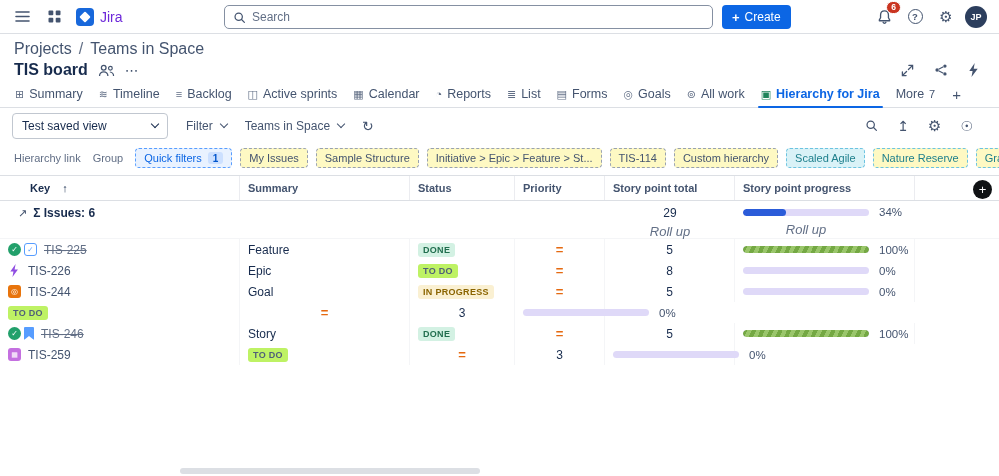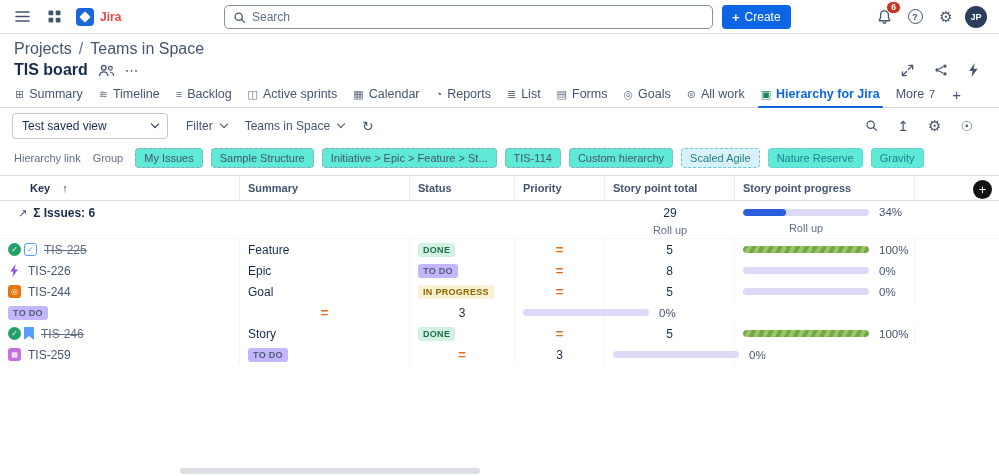--- a/index.html
+++ b/index.html
@@ -7,21 +7,21 @@
   body { font-family:"Liberation Sans","DejaVu Sans",sans-serif; color:#172B4D; }
   .app { position:relative; width:999px; height:476px; background:#fff; overflow:hidden; }
 
   
   .topbar { position:relative; height:34px; border-bottom:1px solid #DCDFE4; display:flex; align-items:center; padding:0 10px; background:#fff; }
   .tb-left { display:flex; align-items:center; gap:8px; }
   .icon-btn { display:inline-flex; align-items:center; justify-content:center; width:24px; height:24px; border-radius:4px; color:#44546F; cursor:pointer; position:relative; }
   .logo { display:flex; align-items:center; gap:6px; margin-left:2px; cursor:pointer; }
   .logo-mark { width:18px; height:18px; background:#1868DB; border-radius:4px; display:flex; align-items:center; justify-content:center; }
   .logo-mark .diamond { width:8px; height:8px; background:#fff; transform:rotate(45deg); border-radius:1px; }
-  .logo-text { font-size:12px; font-weight:700; color:#ef4444; }
+  .logo-text { font-size:14px; font-weight:400; color:#6d28d9; }
   .search-wrap { position:absolute; left:224px; top:5px; width:489px; height:24px; border:1px solid #8590A2; border-radius:5px; display:flex; align-items:center; padding:0 8px; gap:6px; background:#fff; }
   .search-input { border:none; outline:none; font-size:12px; color:#172B4D; flex:1; background:transparent; font-family:inherit; }
   .search-input::placeholder { color:#626F86; }
   .create-btn { position:absolute; left:722px; top:5px; height:24px; background:#0C66E4; color:#fff; border:none; border-radius:4px; font-size:12px; font-weight:500; padding:0 10px; display:flex; align-items:center; gap:5px; cursor:pointer; font-family:inherit; }
   .create-btn .plus { font-size:13px; font-weight:700; }
   .tb-right { margin-left:auto; display:flex; align-items:center; gap:7px; padding-right:2px; }
   .badge { position:absolute; top:-4px; right:-5px; background:#CA3521; color:#fff; font-size:8.5px; font-weight:700; border-radius:8px; padding:1.5px 4px; line-height:1; border:1.5px solid #fff; }
   .help-circle { width:15px; height:15px; border:1.6px solid #44546F; border-radius:50%; font-size:9.5px; font-weight:700; display:flex; align-items:center; justify-content:center; color:#44546F; }
   .glyph { font-size:15px; color:#44546F; line-height:1; }
   .avatar { width:22px; height:22px; border-radius:50%; background:#2C3E5D; color:#fff; font-size:9px; font-weight:700; display:flex; align-items:center; justify-content:center; cursor:pointer; }
@@ -53,59 +53,59 @@
   .dd { display:flex; align-items:center; gap:8px; font-size:12px; color:#44546F; cursor:pointer; }
   .chev { width:6px; height:6px; border-right:1.6px solid currentColor; border-bottom:1.6px solid currentColor; transform:rotate(45deg); display:inline-block; margin-top:-3px; }
   .refresh { font-size:14px; color:#44546F; cursor:pointer; }
   .toolbar-right { margin-left:auto; display:flex; align-items:center; gap:19px; color:#44546F; }
   .toolbar-right > * { cursor:pointer; }
 
   
   .chips-row { display:flex; align-items:center; gap:12px; padding:0 14px; height:28px; margin-top:2px; white-space:nowrap; overflow:hidden; }
   .chip-label { font-size:11px; color:#626F86; cursor:pointer; }
   .chips { display:flex; align-items:center; gap:8px; }
-  .chip { display:flex; align-items:center; gap:6px; font-size:11px; padding:3px 8px; border-radius:4px; border:1px dashed #98A1B0; color:#44546F; cursor:pointer; background:#5eead4; }
+  .chip { display:flex; align-items:center; gap:6px; font-size:11px; padding:3px 8px; border-radius:4px; border:1px dashed #98A1B0; color:#44546F; cursor:pointer; background:#fef9c3; }
   .chip-blue { background:#E9F2FF; border-color:#579DFF; color:#0C66E4; }
   .chip-badge { background:#CCE0FF; color:#0055CC; font-size:10px; padding:0.5px 5px; border-radius:3px; font-weight:600; }
   .chip-teal-filled { background:#D9F2F7; border-color:#6CC3E0; color:#1D7F8C; }
   .chip-teal { border-color:#6CC3E0; color:#1D7F8C; }
 
   
   .table { margin-top:3px; }
   .grid { display:grid; grid-template-columns:240px 170px 105px 90px 130px 180px 1fr; align-items:center; }
   .thead { height:26px; border-top:1px solid #DCDFE4; border-bottom:1px solid #DCDFE4; position:relative; }
   .hcell { font-size:11px; font-weight:700; color:#44546F; padding-left:8px; height:100%; display:flex; align-items:center; gap:12px; border-right:1px solid #EBECF0; cursor:pointer; }
   .hcell.first { padding-left:30px; color:#172B4D; }
   .hcell.lastcol { border-right:none; cursor:default; }
   .sort { font-size:11px; color:#172B4D; }
   .add-col-btn { position:absolute; right:7px; top:3.5px; width:19px; height:19px; border-radius:50%; background:#101214; color:#fff; font-size:13px; display:flex; align-items:center; justify-content:center; cursor:pointer; }
 
   .sum-row { height:38px; align-items:start; padding-top:5px; border-bottom:1px solid #F4F5F7; }
   .sum-label { display:flex; align-items:center; gap:6px; font-size:12px; font-weight:600; color:#172B4D; padding-left:18px; }
   .rollup-ic { font-size:11px; color:#44546F; font-weight:400; }
   .sum-total { grid-column:5; text-align:center; font-size:12px; color:#172B4D; display:flex; flex-direction:column; gap:4px; }
-  .rollup { font-size:11px; color:#626F86; font-weight:400; }
+  .rollup { font-size:13px; color:#626F86; font-weight:400;font-style:italic; }
   .sum-prog { grid-column:6; padding-left:8px; display:flex; flex-direction:column; gap:4px; }
   .prog-line { display:flex; align-items:center; gap:10px; }
   .bar { width:126px; height:7px; border-radius:4px; background:#DFD9F8; overflow:hidden; display:inline-block; flex:none; }
   .fill { display:block; height:100%; background:#2B5CD9; border-radius:4px; width:0; }
   .fill.green { background:repeating-linear-gradient(115deg,#74A843 0 4px,#9AC66B 4px 8px); }
   .pct { font-size:11.5px; color:#44546F; }
   .prog-note { width:126px; text-align:center; }
 
   .trow { height:21px; }
   .trow .cell { height:100%; display:flex; align-items:center; font-size:12px; color:#172B4D; padding-left:8px; border-right:1px solid #F4F5F7; }
   .trow .cell.lastcol { border-right:none; }
   .key-cell { padding-left:30px; gap:7px; }
   .row-icons { display:flex; align-items:center; gap:3px; }
   .key-text { color:#44546F; cursor:pointer; }
   .key-text.resolved { color:#626F86; text-decoration:line-through; }
   .loz { font-size:9px; font-weight:700; padding:2px 5px; border-radius:3px; letter-spacing:.3px; }
   .loz-done { background:#D3F1E3; color:#216E4E; }
-  .loz-todo { background:#c4b5fd; color:#505F79; }
+  .loz-todo { background:#bef264; color:#505F79; }
   .loz-inprogress { background:#FAF0D2; color:#8A6400; }
   .pri-cell { justify-content:center; padding-left:0 !important; }
   .pri { color:#E56910; font-weight:700; font-size:13px; }
   .total-cell { justify-content:center; padding-left:0 !important; color:#344563; }
 
   
   .ti { width:13px; height:13px; border-radius:3px; display:inline-flex; align-items:center; justify-content:center; font-size:8px; color:#fff; flex:none; line-height:1; }
   .ti-status-done { background:#22A06B; border-radius:50%; }
   .ti-feature { background:#fff; border:1.5px solid #579DFF; color:#579DFF; font-size:7.5px; }
   .ti-epic { background:transparent; }
@@ -306,20 +306,24 @@
       <span class="glyph" style="font-size:14px;">↥</span>
       <span class="glyph">⚙</span>
       <span class="glyph" style="font-size:14px;">☉</span>
     </div>
   </div>
 
   <div class="chips-row">
     <span class="chip-label">Hierarchy link</span>
     <span class="chip-label">Group</span>
     <div class="chips">
+        <div class="chip chip-blue">
+    <span>Quick filters</span>
+    <span class="chip-badge">1</span>
+  </div>
         <div class="chip">
     <span>My Issues</span>
 
   </div>
         <div class="chip">
     <span>Sample Structure</span>
 
   </div>
         <div class="chip">
     <span>Initiative &gt; Epic &gt; Feature &gt; St...</span>

